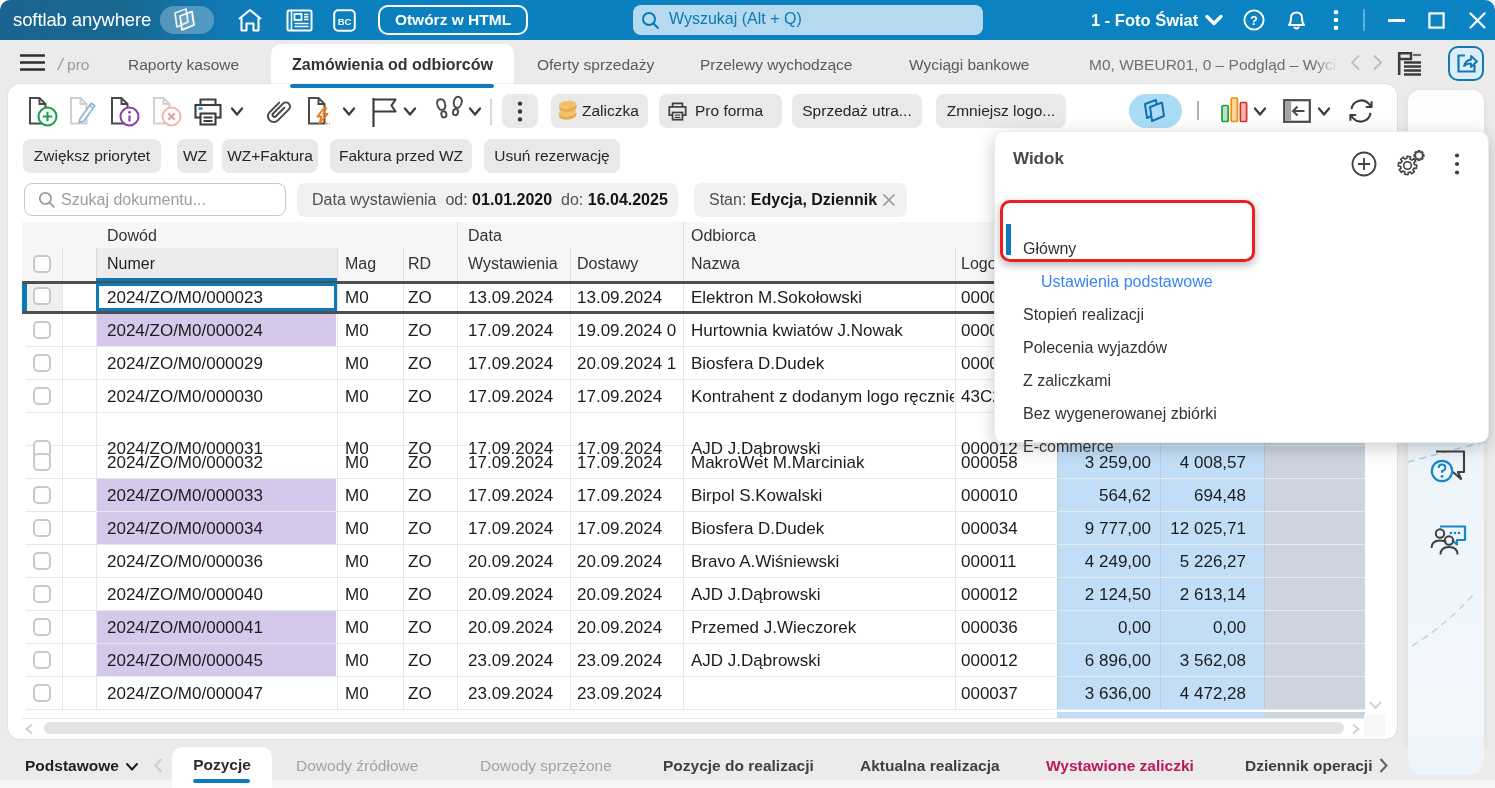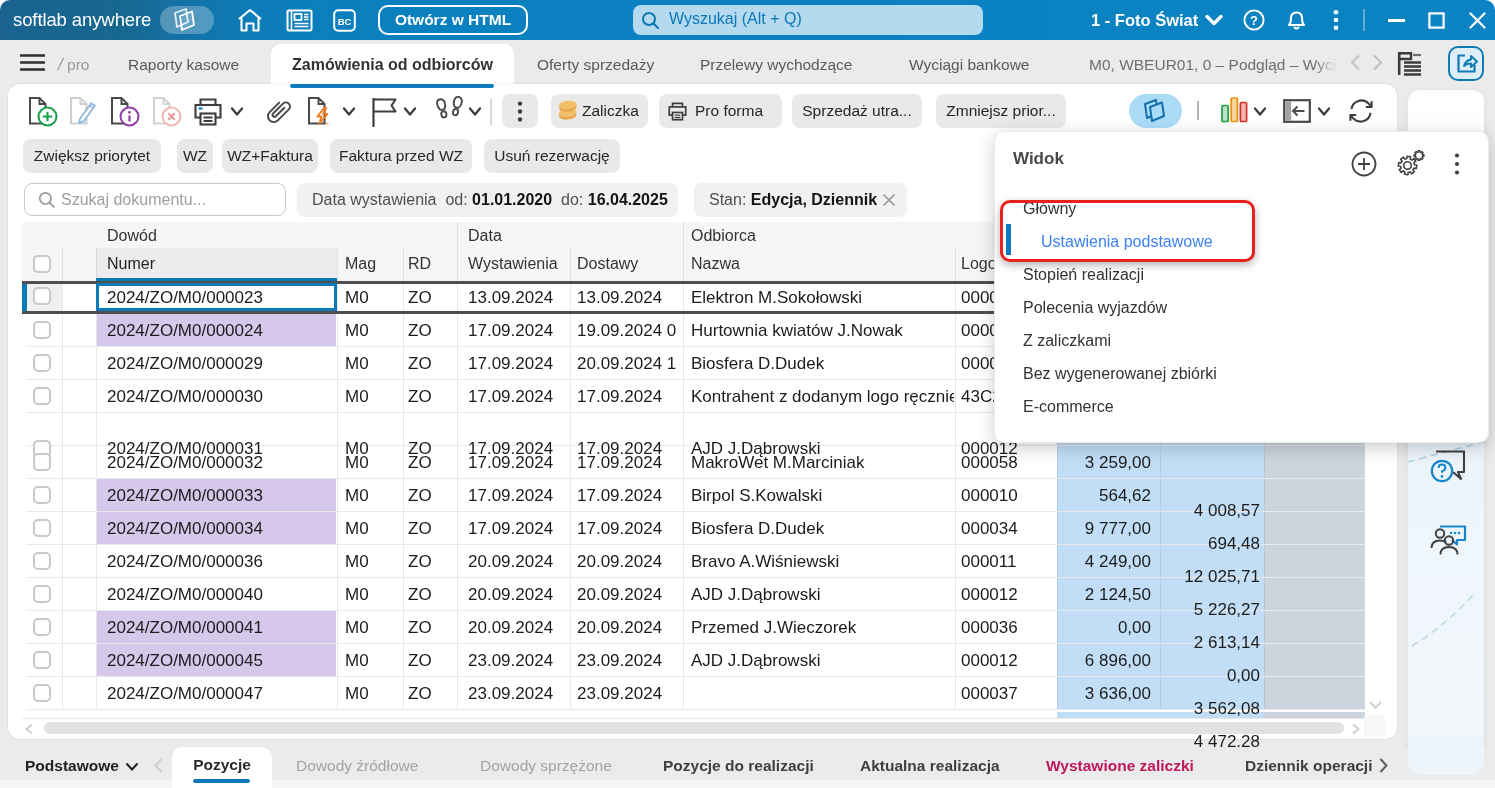--- a/index.html
+++ b/index.html
@@ -34,26 +34,26 @@
   .chip { position:absolute; background:#f1f1f1; border-radius:8px; height:34px; line-height:34px;
     font-size:16px; color:#4f4f4f; white-space:nowrap; }
   .chip b { color:#141414; }
   .vl { position:absolute; background:rgba(120,130,150,.18); width:1px; }
   .hdr  { position:absolute; font-size:16px; color:#333; white-space:nowrap; }
   .cb { position:absolute; width:18px; height:18px; border:2px solid #c9c9c9; border-radius:5px; background:#fff; }
   .row { position:absolute; left:0; width:1495px; height:33px; }
   .row span { position:absolute; top:0; height:33px; line-height:33px; font-size:17px; color:#1c1c1c; white-space:nowrap; overflow:hidden; }
   .cnum{left:107px;} .cmag{left:345px;} .crd{left:408px;} .cwy{left:468px;}
   .cdo{left:577px;width:100px;} .cna{left:691px;width:263px;} .clo{left:961px;width:90px;}
-  .cn1{right:344px;} .cn2{right:235px;margin-top:48px;}
+  .cn1{right:344px;} .cn2{right:249px;}
   .rl { position:absolute; left:26px; width:1339px; height:1px; background:#e7eaec; }
   
   .panel { position:absolute; left:994px; top:131px; width:495px; height:312px; background:#fff;
     border-radius:10px; border:1px solid #ececec; box-shadow:0 5px 18px rgba(0,0,0,.20); z-index:20; }
-  .pitem { position:absolute; left:28px; height:20px; line-height:20px; font-size:16px; color:#333; white-space:nowrap; }
+  .pitem { position:absolute; left:28px; height:20px; line-height:20px; font-size:16px; color:#333; white-space:nowrap;margin-top:40px; }
   
   .btab { position:absolute; top:749px; height:33px; line-height:33px; font-size:15.5px; white-space:nowrap; }
 </style>
 </head>
 <body>
 <div class="page">
 
   <div class="topbar">
     <div class="brand">softlab anywhere</div>
     <div class="pill"></div>
@@ -233,21 +233,21 @@
   <div class="gbtn" style="left:659px;top:94px;width:123px;padding-left:36px;text-align:left;">Pro forma</div>
   <svg class="ab" style="left:667px;top:101px;" width="21" height="21" viewBox="0 0 32 32">
     <g fill="none" stroke="#3e3e3e" stroke-width="2.6">
       <path d="M8.5 9 V3.5 H23.5 V9"></path>
       <rect x="3.5" y="9" width="25" height="12.5"></rect>
       <rect x="8.5" y="17.5" width="15" height="11" fill="#fff"></rect>
       <path d="M11.5 21.5 h9 M11.5 25 h9" stroke-width="2.2"></path>
     </g>
   </svg>
   <div class="gbtn" style="left:792px;top:94px;width:130px;">Sprzedaż utra...</div>
-  <div class="gbtn" style="left:936px;top:94px;width:130px;">Zmniejsz prior...</div>
+  <div class="gbtn" style="left:936px;top:94px;width:130px;">Zmniejsz logo...</div>
   <div class="ab" style="left:1129px;top:94px;width:53px;height:34px;background:#abdcf7;border-radius:17px;"></div>
   <svg class="ab" style="left:1138px;top:97px;" width="36" height="28" viewBox="0 0 36 28">
     <g fill="none" stroke="#1272ad" stroke-width="2" stroke-linejoin="round">
       <path d="M7 7 L18 3 L20 16 L9 21 Z"></path>
       <path d="M12 10 L24 5.5 L26 19 L14 24 Z" fill="#abdcf7"></path>
     </g>
   </svg>
   <div class="ab" style="left:1197px;top:101px;width:2px;height:19px;background:#b3b3b3;"></div>
   <svg class="ab" style="left:1221px;top:97px;" width="27" height="27" viewBox="0 0 27 27">
     <rect x="1" y="8.5" width="6.2" height="16" rx="1" fill="#bfdec7" stroke="#1e9e45" stroke-width="1.7"></rect>

